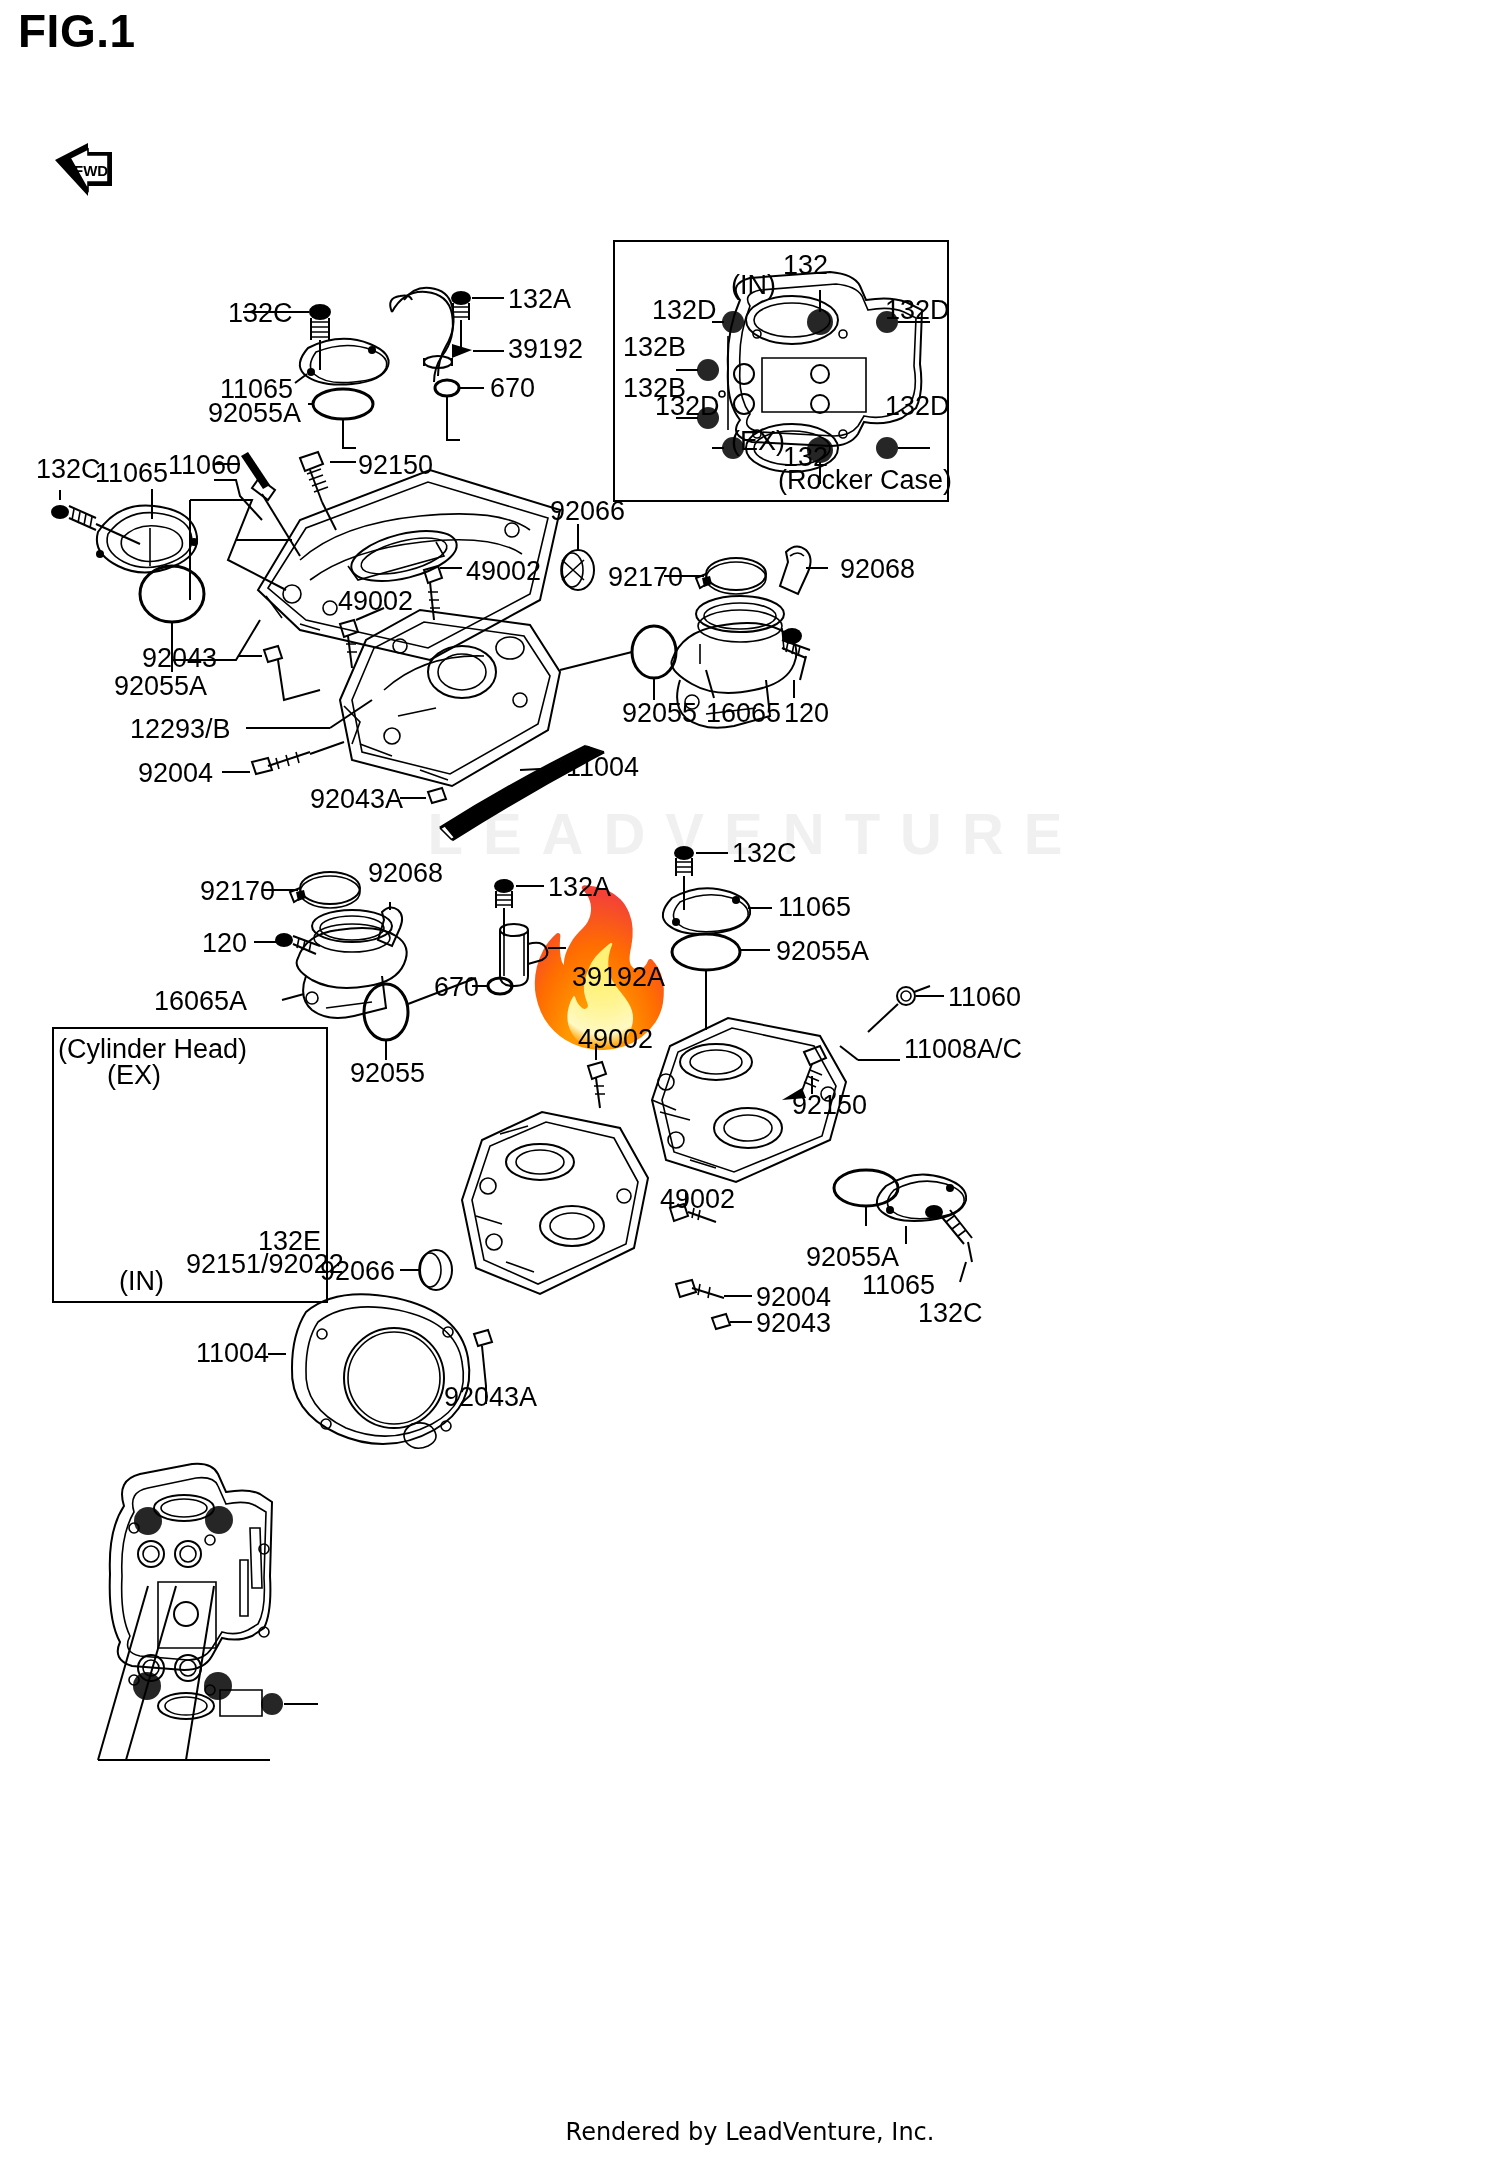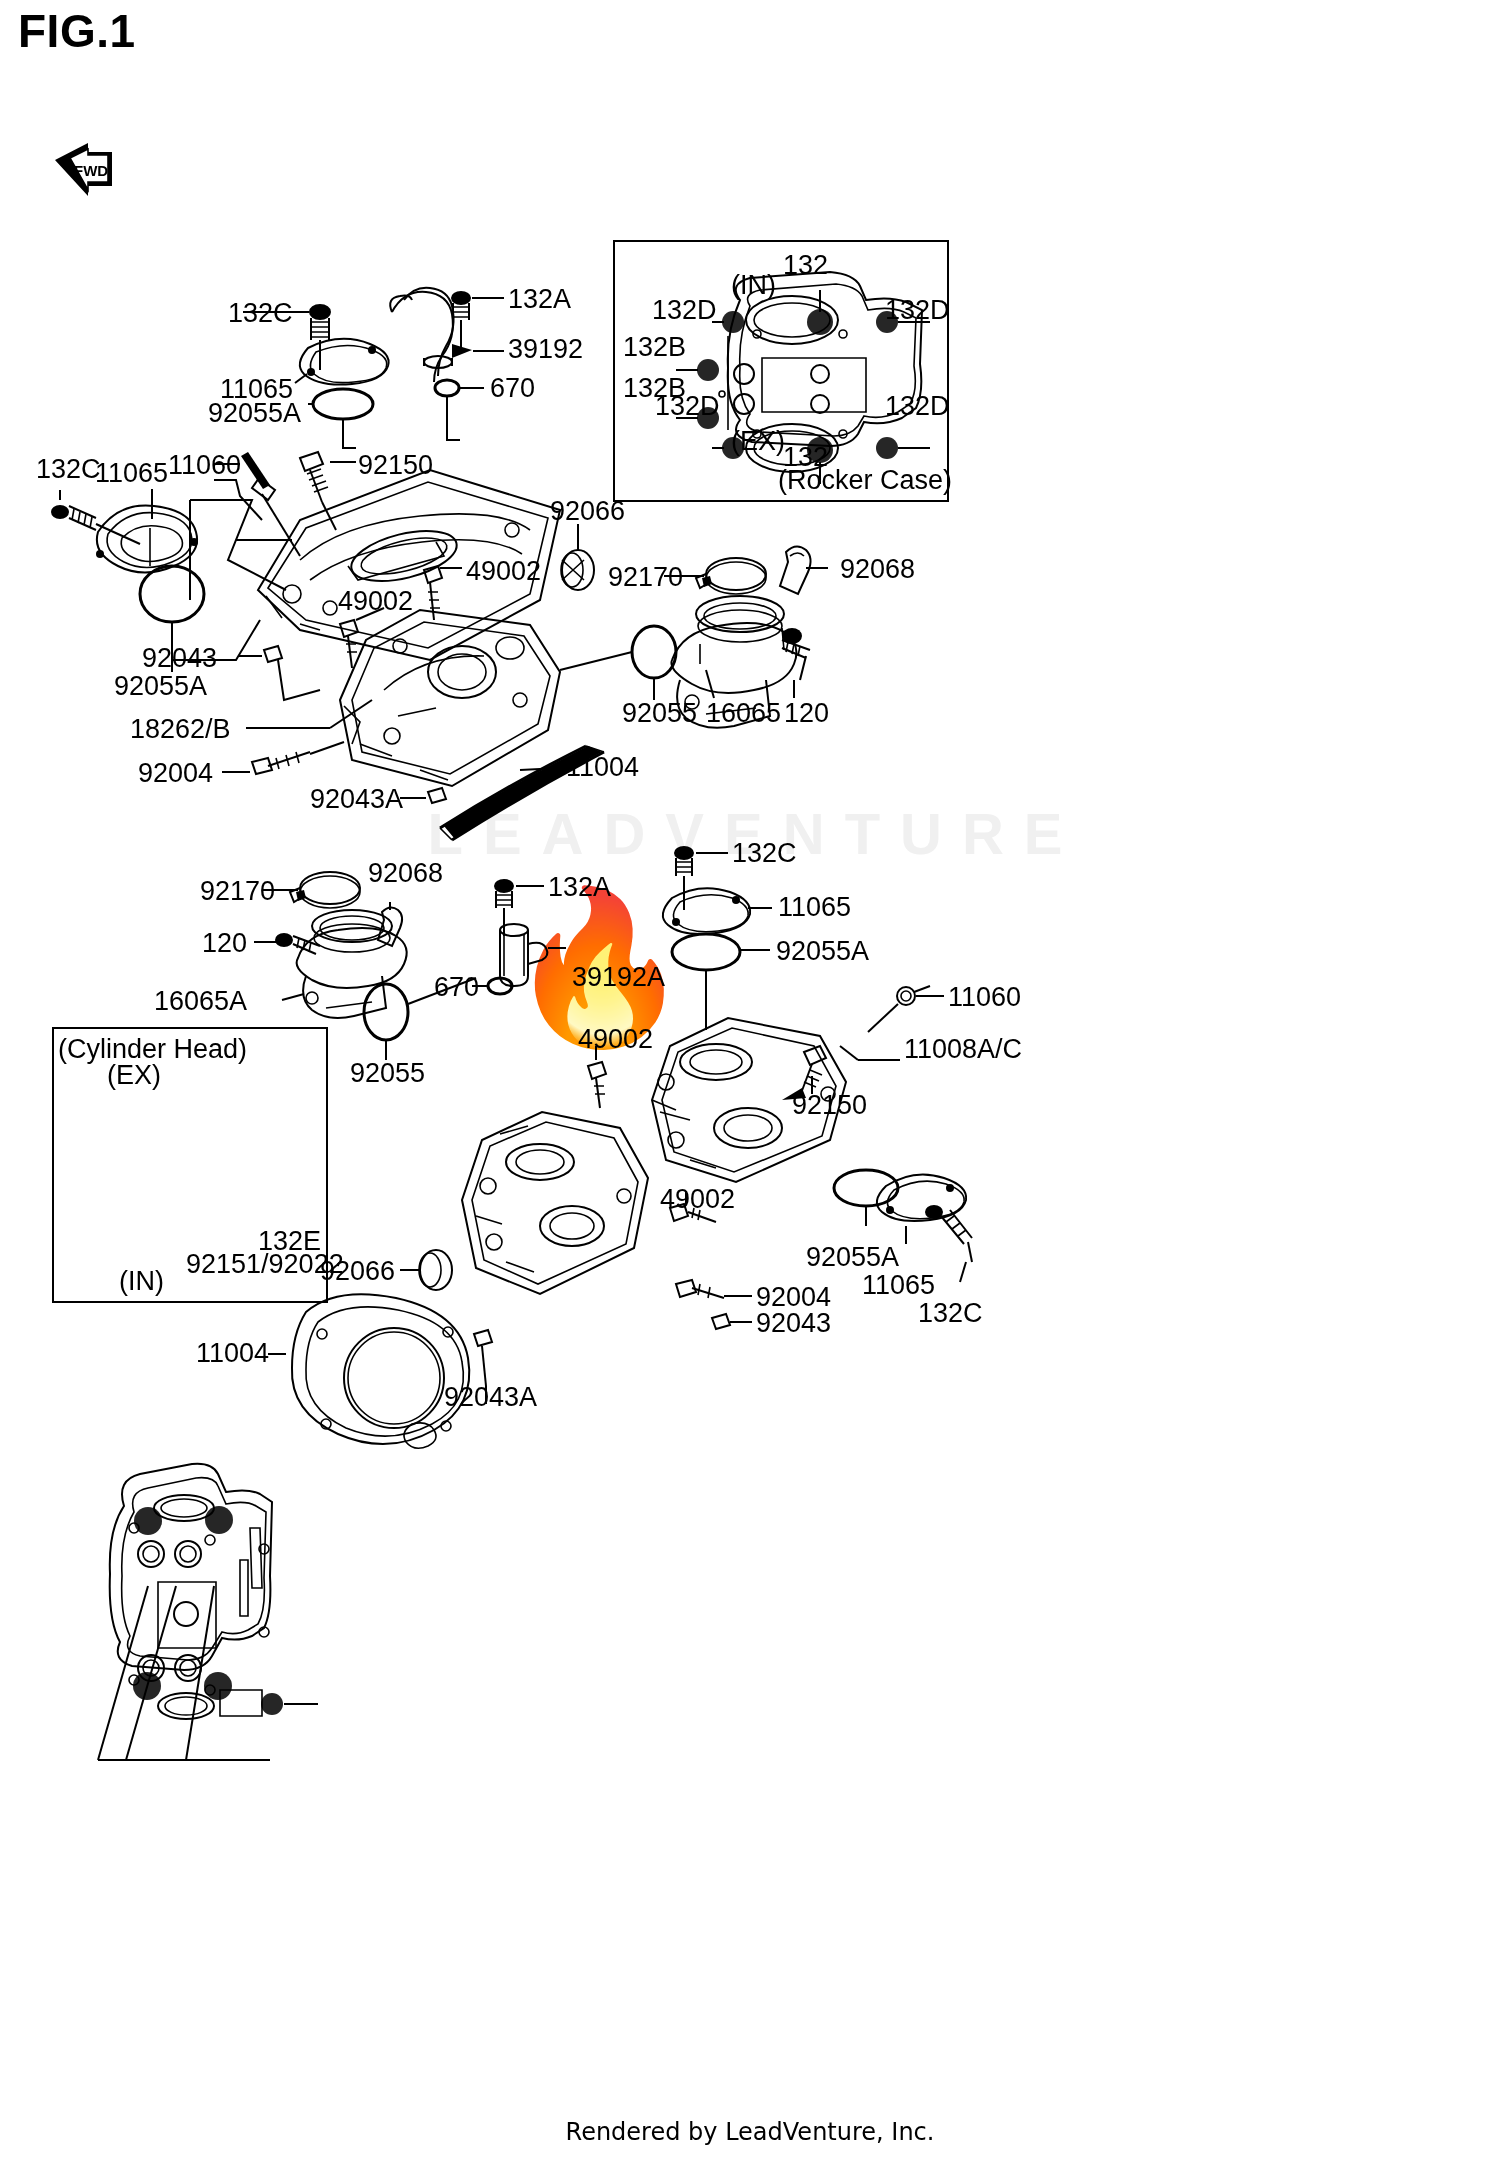--- a/index.html
+++ b/index.html
@@ -575,21 +575,21 @@
   <div class="lbl" style="left:114px;top:673px;">92055A</div>
   <div class="lbl" style="left:142px;top:645px;">92043</div>
   <div class="lbl" style="left:466px;top:558px;">49002</div>
   <div class="lbl" style="left:338px;top:588px;">49002</div>
   <div class="lbl" style="left:550px;top:498px;">92066</div>
   <div class="lbl" style="left:608px;top:564px;">92170</div>
   <div class="lbl" style="left:840px;top:556px;">92068</div>
   <div class="lbl" style="left:622px;top:700px;">92055</div>
   <div class="lbl" style="left:706px;top:700px;">16065</div>
   <div class="lbl" style="left:784px;top:700px;">120</div>
-  <div class="lbl" style="left:130px;top:716px;">18262/B</div>
+  <div class="lbl" style="left:130px;top:716px;">12293/B</div>
   <div class="lbl" style="left:138px;top:760px;">92004</div>
   <div class="lbl" style="left:310px;top:786px;">92043A</div>
   <div class="lbl" style="left:566px;top:754px;">11004</div>
 
   <div class="lbl" style="left:200px;top:878px;">92170</div>
   <div class="lbl" style="left:368px;top:860px;">92068</div>
   <div class="lbl" style="left:548px;top:874px;">132A</div>
   <div class="lbl" style="left:732px;top:840px;">132C</div>
   <div class="lbl" style="left:778px;top:894px;">11065</div>
   <div class="lbl" style="left:202px;top:930px;">120</div>

